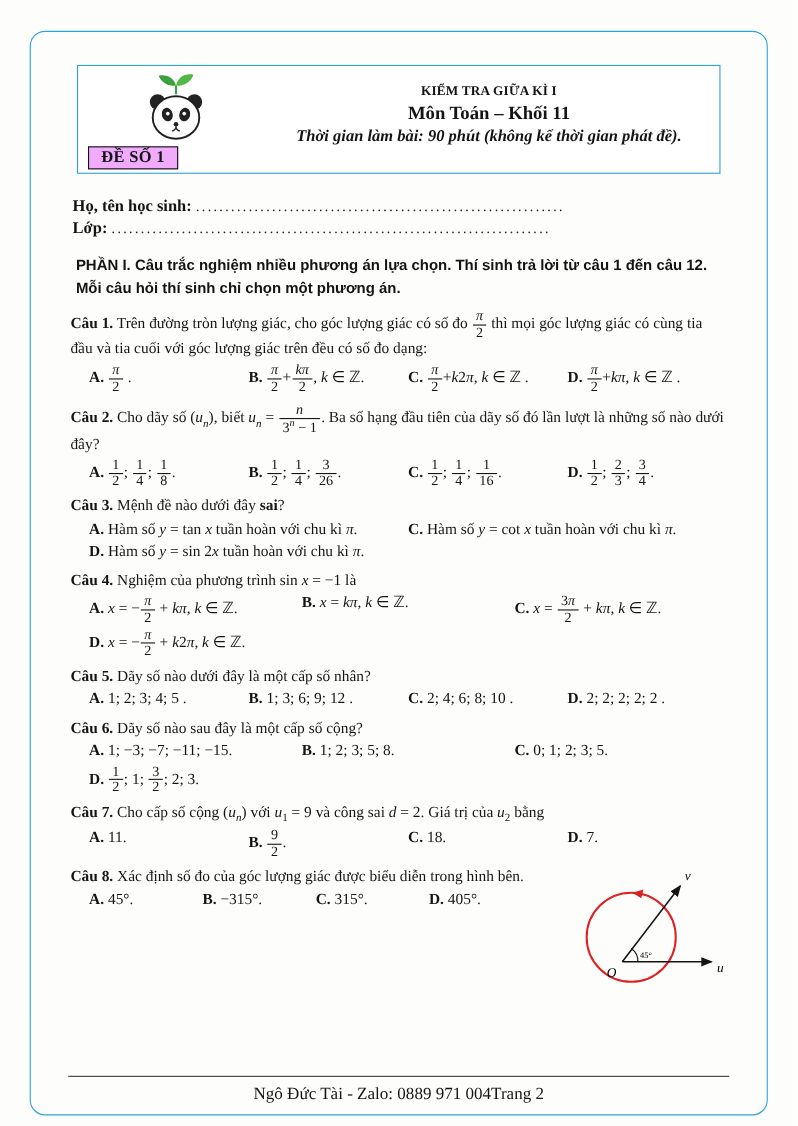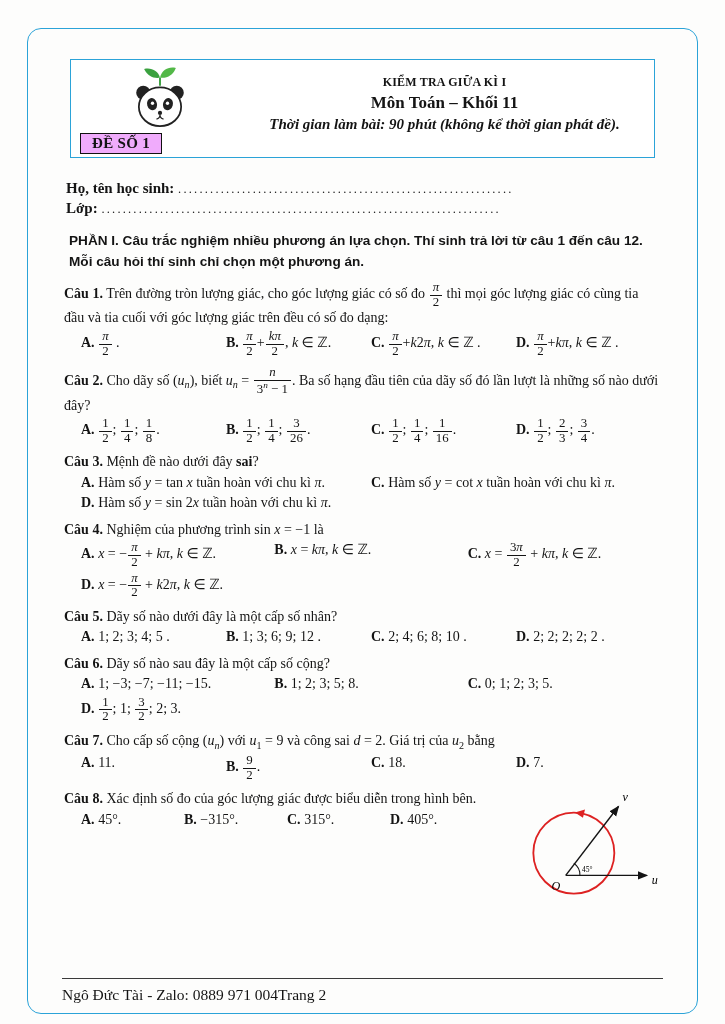--- a/index.html
+++ b/index.html
@@ -44,21 +44,21 @@
 
   
   .frac{display:inline-block;vertical-align:middle;text-align:center;line-height:1.06;margin:0 1px}
   .frac .num{display:block;padding:0 3px;border-bottom:1px solid #141414;font-size:.92em}
   .frac .den{display:block;padding:0 3px;font-size:.92em}
   sup,sub{font-size:.72em}
   i{font-family:"Liberation Serif",serif}
 
   
   .footer{position:absolute;left:34px;right:34px;bottom:9px;border-top:1.2px solid #3a3a3a;
-          display:flex;justify-content:flex-start;padding-top:7px;font-size:15.5px}
+          display:flex;justify-content:center;padding-top:7px;font-size:15.5px}
 </style>
 </head>
 <body>
 
 <div class="page">
   <div class="frame">
 
     <div class="header-box">
       <div class="logo-col">
         <div class="logo">

